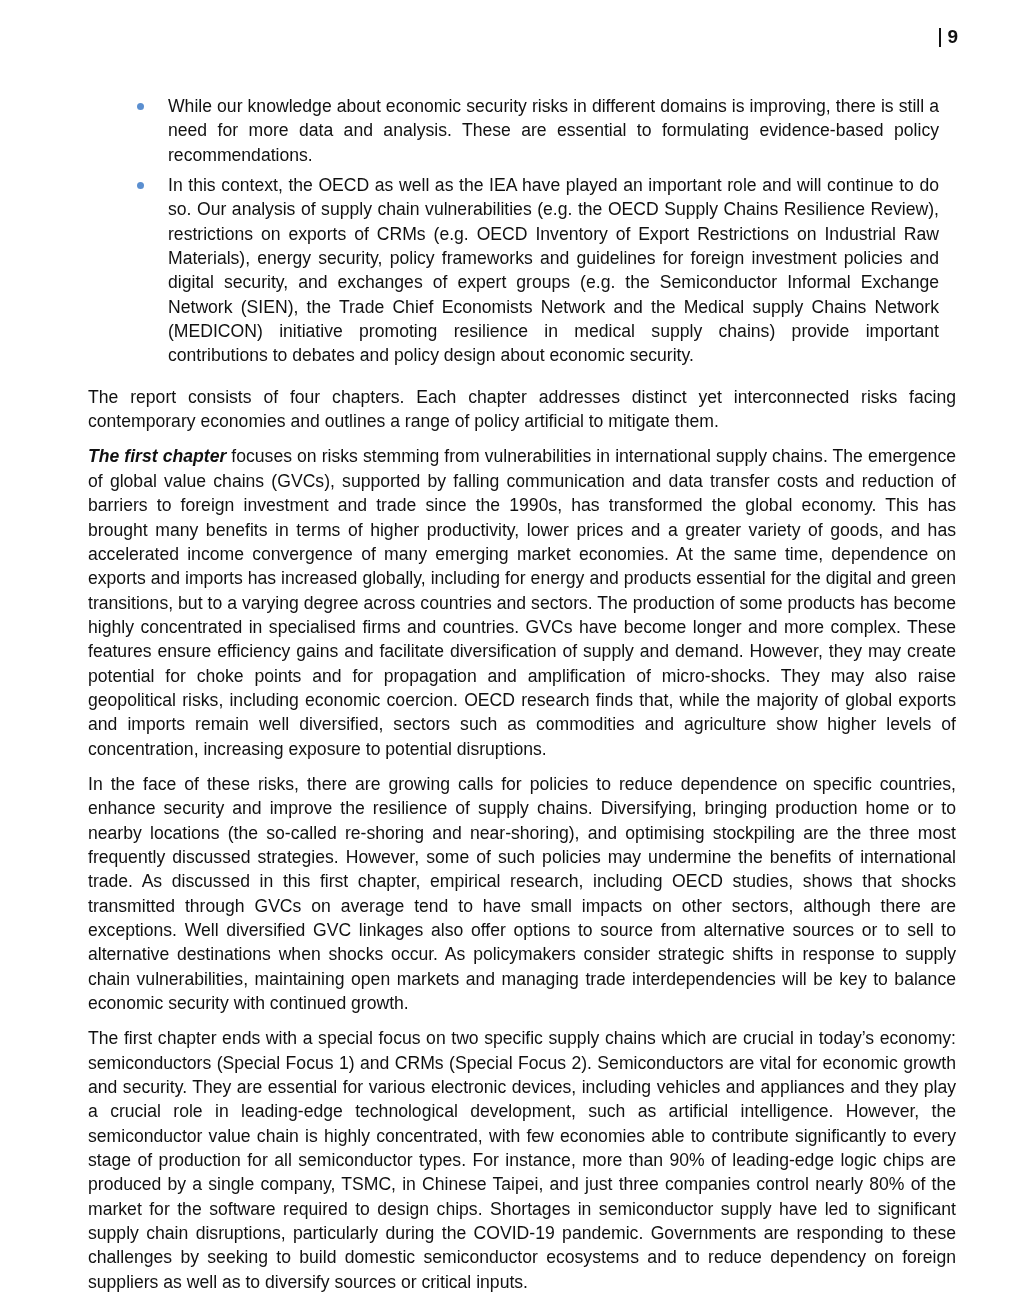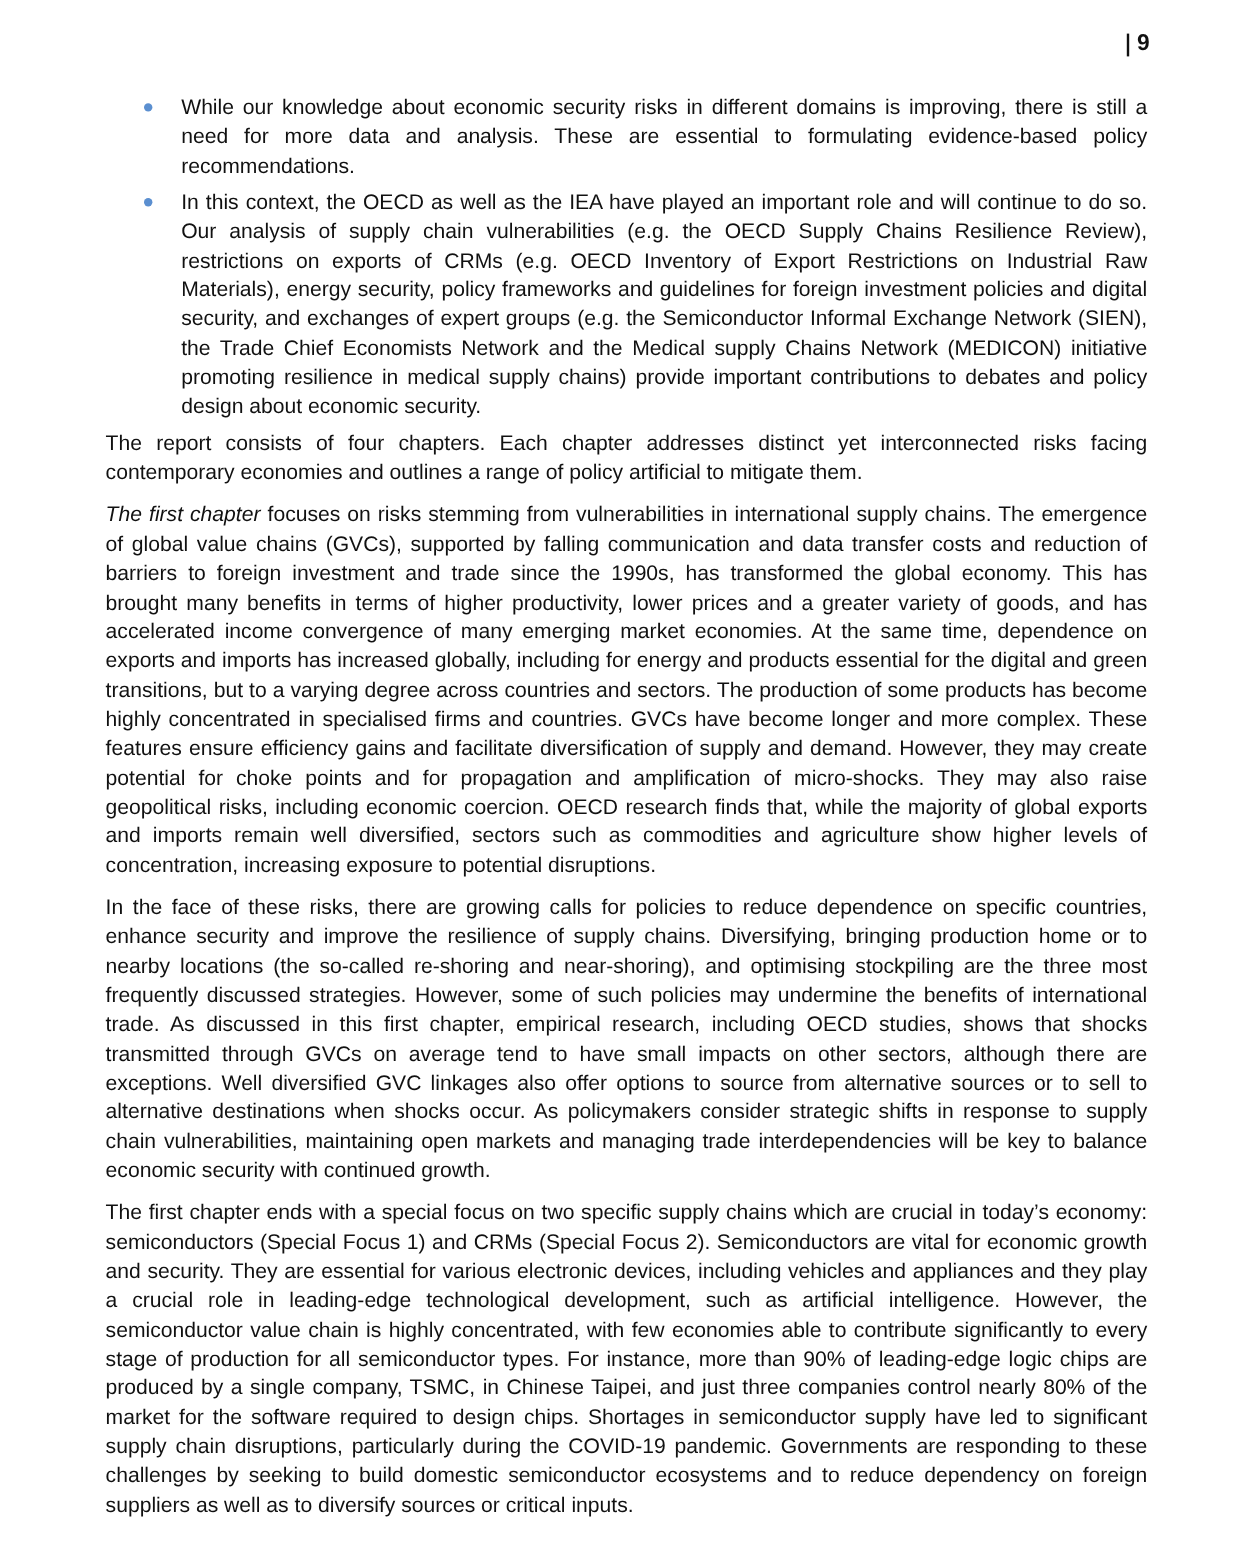--- a/index.html
+++ b/index.html
@@ -36,21 +36,21 @@
     .content {
       position: absolute;
       top: 77px;
       left: 88px;
       width: 868px;
       font-size: 17.6px;
       line-height: 24.35px;
     }
     .bullets {
       list-style: none;
-      margin: 0;
+      margin: 17px;
       padding: 0;
     }
     .bullet-item {
       position: relative;
       padding-left: 63px;
       margin: 0 0 6px 0;
       text-align: justify;
     }
     .bullet-dot {
       position: absolute;
@@ -62,21 +62,21 @@
       background: #5b8fd0;
     }
     .para {
       margin: 0 0 11px 0;
       text-align: justify;
     }
     .para.first {
       margin-top: 4px;
     }
     .emph {
-      font-weight: normal;
+      font-weight: bold;
       font-style: italic;
       margin-top: 40px;
     }
   </style>
 </head>
 <body>
 
 <div class="page-number">
   <span class="bar"></span>
   <span>9</span>

